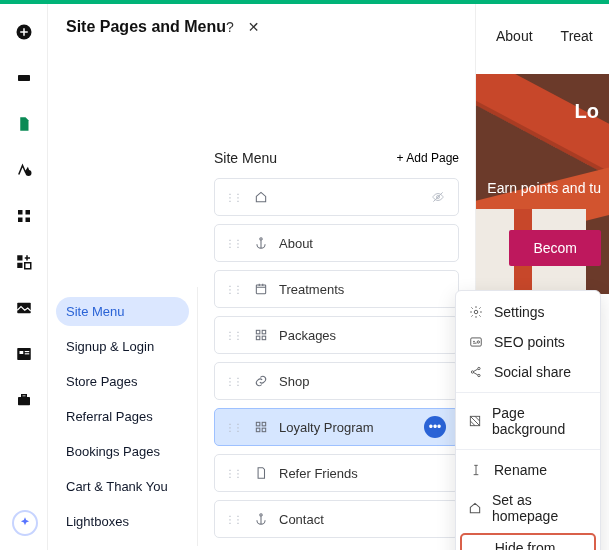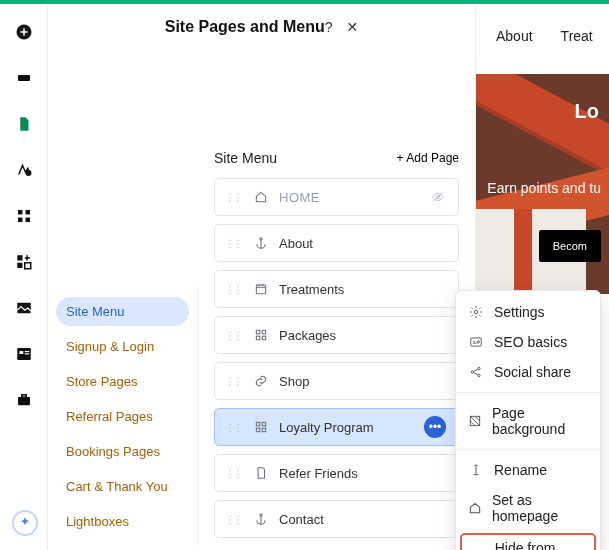--- a/index.html
+++ b/index.html
@@ -14,28 +14,28 @@
   .rail-icon.active { position:relative; }
   .rail-icon.active::before { content:""; position:absolute; inset:-8px; border-radius:50%; background:#d8f5e6; z-index:-1; }
   .rail-icon svg { width: 18px; height: 18px; }
   .ai-bubble { position:absolute; bottom:14px; left:12px; width:26px; height:26px; border-radius:50%; background:#fff; border:2px solid #c7d4ff; display:flex; align-items:center; justify-content:center;}
   .ai-bubble svg { width:14px;height:14px;}
 
   .panel {
     position: absolute; left: 48px; top: 4px; width: 428px; bottom: 0;
     background: #fff; border-right: 1px solid #eee;
   }
-  .panel-header { display:flex; align-items:center; justify-content:center; padding: 14px 18px 10px; }
+  .panel-header { display:flex; align-items:center; justify-content:flex-start; padding: 14px 18px 10px; }
   .panel-title { font-size:16px; font-weight:700; color:#111; }
   .panel-hicons { display:flex; gap:14px; color:#333; }
   .panel-hicons span { cursor:pointer; font-size:14px;}
   .panel-body { display:flex; height: calc(100% - 46px); align-items: flex-end; }
 
   .side-list { width: 150px; border-right:1px solid #eee; padding:10px 8px; display:flex; flex-direction:column; gap:6px;}
-  .side-item { font-size:13px; color:#a16207; padding:7px 10px; border-radius:16px; cursor:pointer; white-space:nowrap;}
+  .side-item { font-size:13px; color:#0f172a; padding:7px 10px; border-radius:16px; cursor:pointer; white-space:nowrap;}
   .side-item.active { background:#dbe7ff; color:#2a63d6; }
 
   .content { flex:1; padding:10px 16px 0 16px; }
   .content-head { display:flex; justify-content:space-between; align-items:center; margin-bottom:12px;}
   .content-head-title { font-size:14px; color:#222; font-weight:500;}
   .add-page { color:#000000; font-size:12px; font-weight:500; cursor:pointer; }
   .add-page::before { content:"+ "; }
 
   .page-row {
     border:1px solid #e1e4ea; border-radius:5px; height:38px; margin-bottom:8px;
@@ -63,22 +63,22 @@
     position:absolute; top:70px; left:0; right:0; height:220px;
     background:#6b3a2a; color:#fff; overflow:hidden;
   }
   .ribbon1 { position:absolute; width:260px; height:46px; background:#c7472a; top:30px; left:-40px; transform:rotate(28deg); box-shadow: inset 0 -4px 0 rgba(0,0,0,.15); }
   .ribbon2 { position:absolute; width:260px; height:46px; background:#d2542f; top:110px; left:-60px; transform:rotate(-14deg); }
   .giftbox { position:absolute; bottom:0; left:-10px; width:120px; height:85px; background:#efeae3; }
   .giftbox::before{content:"";position:absolute;left:48px;top:0;width:18px;height:85px;background:#c7472a;}
   .preview-hero .big { position:absolute; top:26px; right:10px; font-size:20px; font-weight:600;}
   .preview-hero .sub { position:absolute; top:106px; right:8px; font-size:14px; white-space:nowrap;}
   .preview-hero .cta {
-    position:absolute; top:156px; right:8px; background:#000000; color:#fff; padding:10px 14px;
-    font-size:11px; border-radius:2px;
+    position:absolute; top:156px; right:8px; background:#be185d; color:#fff; padding:10px 24px;
+    font-size:14px; border-radius:2px;
   }
 
   
   .ctx {
     position:absolute; left:455px; top:290px; width:146px;
     background:#fff; border:1px solid #e4e6ec; border-radius:6px;
     box-shadow:0 6px 20px rgba(0,0,0,.12); z-index:50;
     padding:6px 0;
   }
   .ctx-item { display:flex; align-items:center; gap:10px; padding:7px 12px; font-size:14px; color:#222; cursor:pointer;}
@@ -183,21 +183,20 @@
         <div class="add-page">Add Page</div>
       </div>
       <div id="page-list">
           <div class="page-row home">
             <span class="drag">⋮⋮</span>
             <span class="row-icon">
               <svg viewBox="0 0 24 24" fill="none" stroke="currentColor" stroke-width="1.8">
                 <path d="M4 11l8-7 8 7v9H4z"></path>
               </svg>
             </span>
-            <span class="title">HOME</span>
             <span class="row-icon eye">
               <svg viewBox="0 0 24 24" fill="none" stroke="currentColor" stroke-width="1.6">
                 <path d="M3 12s3.5-6 9-6 9 6 9 6-3.5 6-9 6-9-6-9-6z"></path>
                 <circle cx="12" cy="12" r="2.5"></circle>
                 <path d="M4 20L20 4"></path>
               </svg>
             </span>
           </div>
           <div class="page-row">
             <span class="drag">⋮⋮</span>
@@ -303,21 +302,21 @@
       <span>Settings</span>
     </div>
     <div class="ctx-item">
       <span class="ctx-icon">
         <svg viewBox="0 0 24 24" fill="none" stroke="currentColor" stroke-width="1.6">
           <rect x="3" y="5" width="18" height="14" rx="2"></rect>
           <path d="M7 11h3M7 14h6"></path>
           <circle cx="16" cy="12" r="2"></circle>
         </svg>
       </span>
-      <span>SEO basics</span>
+      <span>SEO points</span>
     </div>
     <div class="ctx-item">
       <span class="ctx-icon">
         <svg viewBox="0 0 24 24" fill="none" stroke="currentColor" stroke-width="1.6">
           <circle cx="6" cy="12" r="2"></circle>
           <circle cx="17" cy="6" r="2"></circle>
           <circle cx="17" cy="18" r="2"></circle>
           <path d="M8 11l7-4M8 13l7 4"></path>
         </svg>
       </span>

